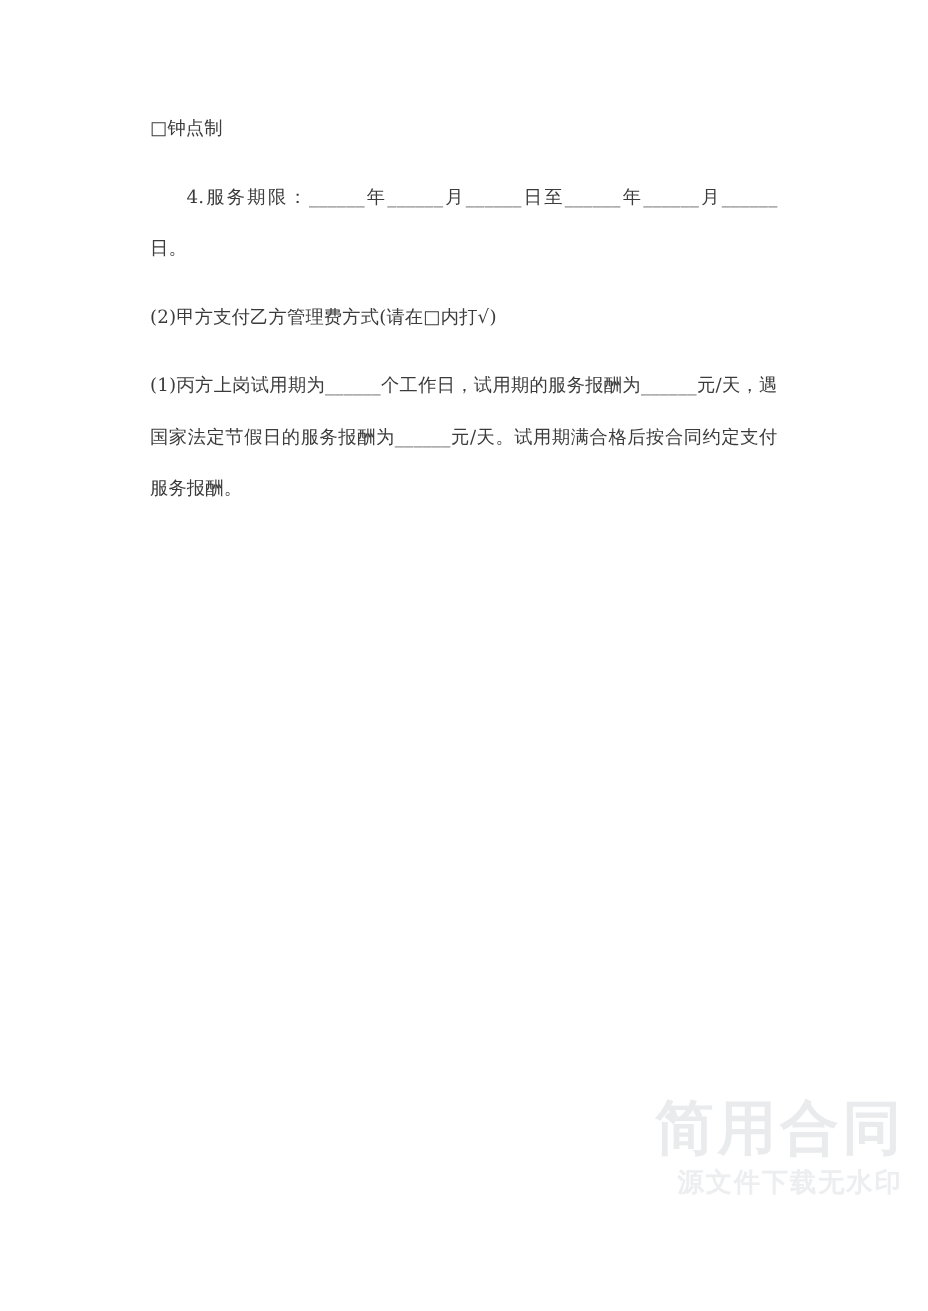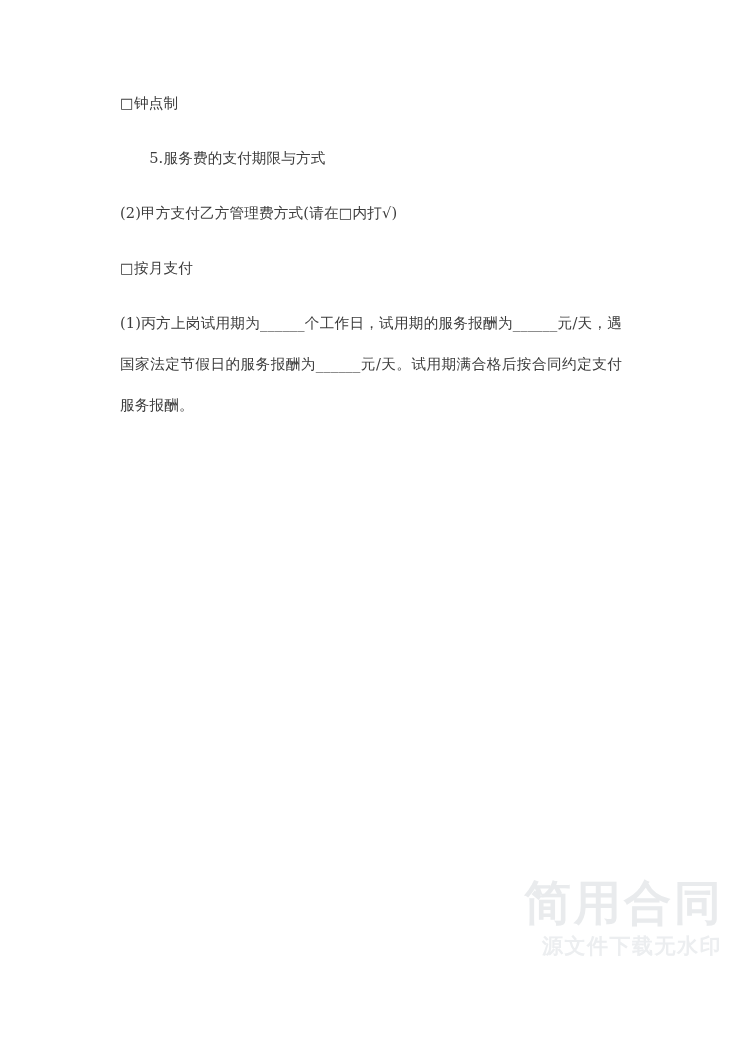--- a/index.html
+++ b/index.html
@@ -83,28 +83,27 @@
 </style>
 </head>
 <body>
 
 <div class="page">
 
   <div class="doc-body">
 
     <p class="para chk">□钟点制</p>
 
+    <p class="para indent">4.服务期限：______年______月______日至______年______月______日。</p>
 
 
-    <p class="para indent">5.服务费的支付期限与方式</p>
 
 
     <p class="para noindent">(2)甲方支付乙方管理费方式(请在□内打√)</p>
 
-    <p class="para chk">□按月支付</p>
 
 
     <p class="para noindent">(1)丙方上岗试用期为______个工作日，试用期的服务报酬为______元/天，遇国家法定节假日的服务报酬为______元/天。试用期满合格后按合同约定支付服务报酬。</p>
 
 
   </div>
 
   <div class="watermark">
     <div class="wm-main">简用合同</div>
     <div class="wm-sub">源文件下载无水印</div>

